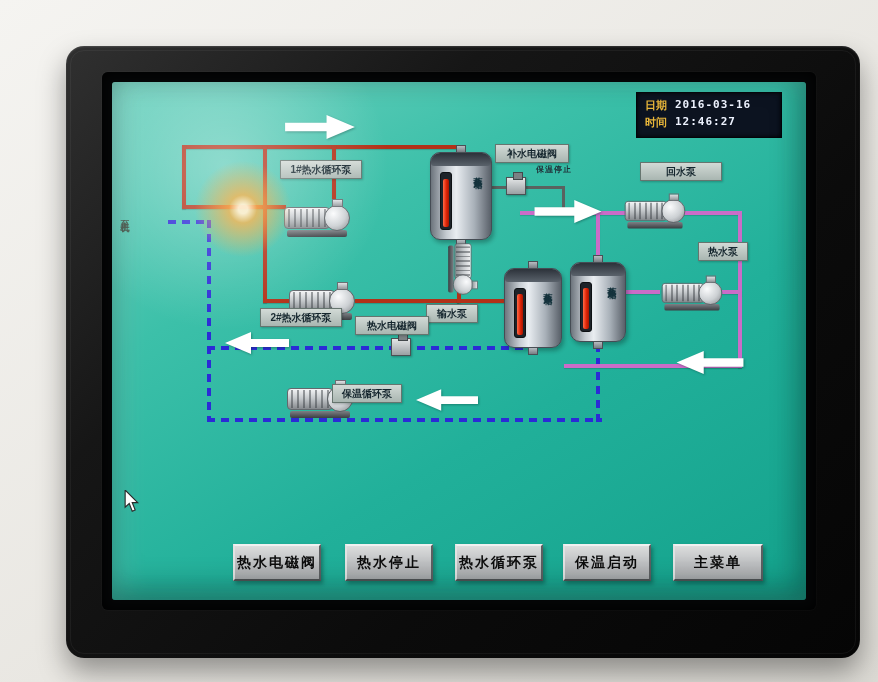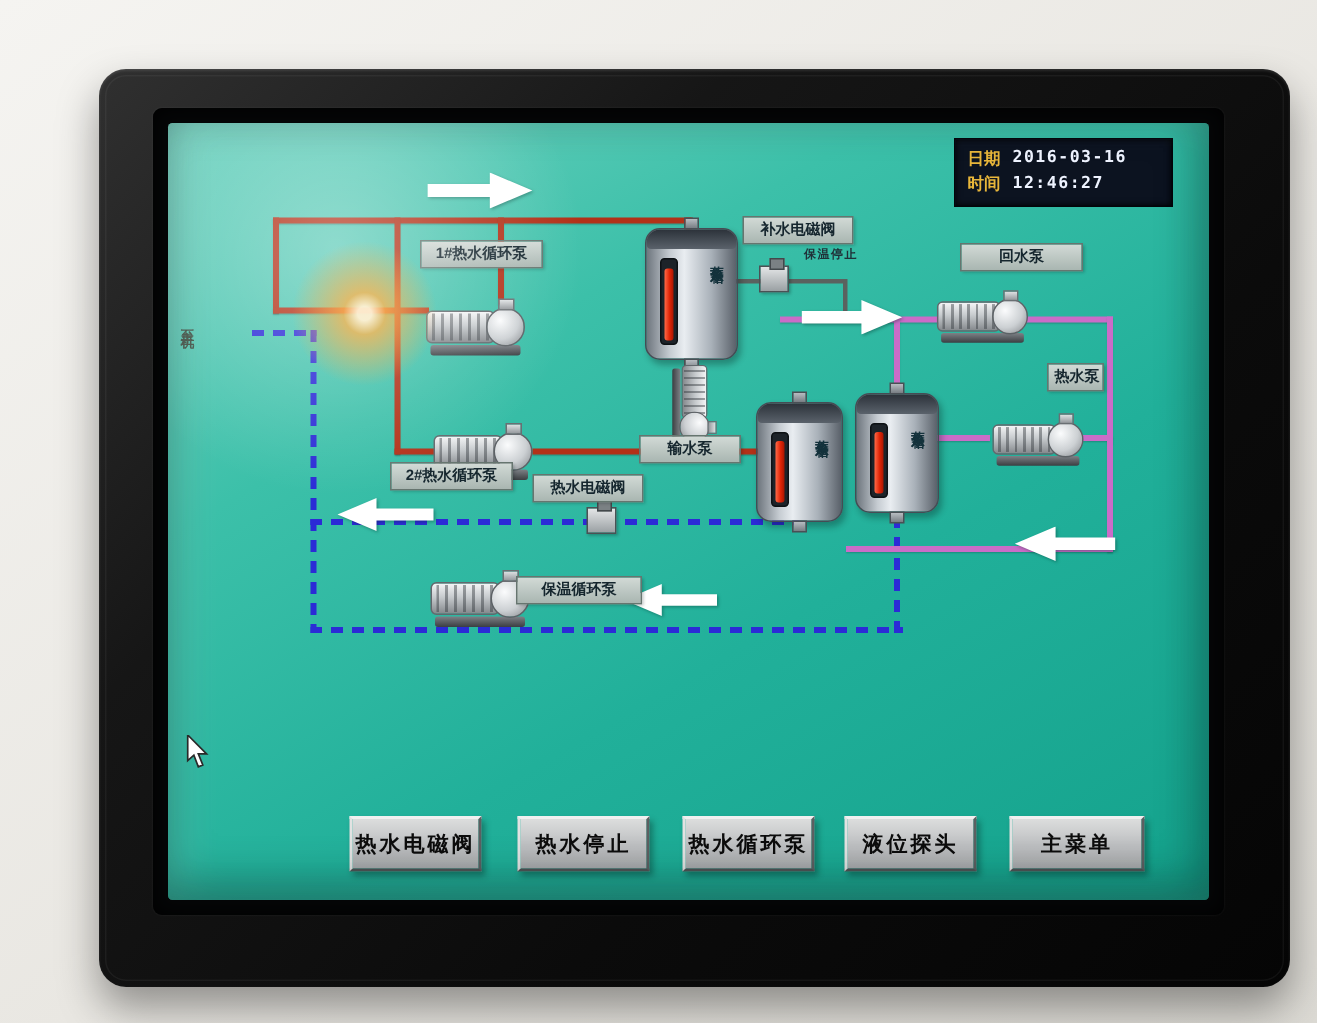--- a/index.html
+++ b/index.html
@@ -233,44 +233,44 @@
         <div class="p-fins"></div>
         <div class="p-head"></div>
         <div class="p-outlet"></div>
     </div>
 
     <div class="valve" style="left:394px;top:95px"></div>
     <div class="valve" style="left:279px;top:256px"></div>
 
     <div class="lbl" style="left:168px;top:78px;width:82px">1#热水循环泵</div>
     <div class="lbl" style="left:148px;top:226px;width:82px">2#热水循环泵</div>
-    <div class="lbl" style="left:232px;top:302px;width:84px">保温循环泵</div>
-    <div class="lbl" style="left:314px;top:208px;width:68px">输水泵</div>
+    <div class="lbl" style="left:220px;top:302px;width:70px">保温循环泵</div>
+    <div class="lbl" style="left:314px;top:222px;width:52px">输水泵</div>
     <div class="lbl" style="left:243px;top:234px;width:74px">热水电磁阀</div>
     <div class="lbl" style="left:383px;top:62px;width:74px">补水电磁阀</div>
     <div class="lbl" style="left:528px;top:80px;width:82px">回水泵</div>
-    <div class="lbl" style="left:586px;top:160px;width:38px">热水泵</div>
+    <div class="lbl" style="left:586px;top:160px;width:50px">热水泵</div>
     <div class="tinytext" style="left:424px;top:82px">保温停止</div>
     <div class="verttext" style="left:6px;top:130px">至主机</div>
 
     <div class="dt">
       <div class="dt-row">
         <span class="dt-lab">日期</span>
         <span class="dt-val">2016-03-16</span>
       </div>
       <div class="dt-row">
         <span class="dt-lab">时间</span>
         <span class="dt-val">12:46:27</span>
       </div>
     </div>
 
     <div class="hmi-btn" style="left:121px">热水电磁阀</div>
     <div class="hmi-btn" style="left:233px">热水停止</div>
     <div class="hmi-btn" style="left:343px">热水循环泵</div>
-    <div class="hmi-btn" style="left:451px">液位探头</div>
+    <div class="hmi-btn" style="left:451px">保温启动</div>
     <div class="hmi-btn" style="left:561px;width:90px">主菜单</div>
 
     <div class="glare"></div>
     <div class="flare"></div>
     <div class="screen-shade"></div>
 
     <div class="cursor">
       <svg viewBox="0 0 14 20">
           <path d="M1,0 L1,15 L4.6,11.8 L7.2,18.6 L9.8,17.5 L7.2,11 L12,11 Z" fill="#ffffff" stroke="#2a2a2a" stroke-width="1"></path>
         </svg>

